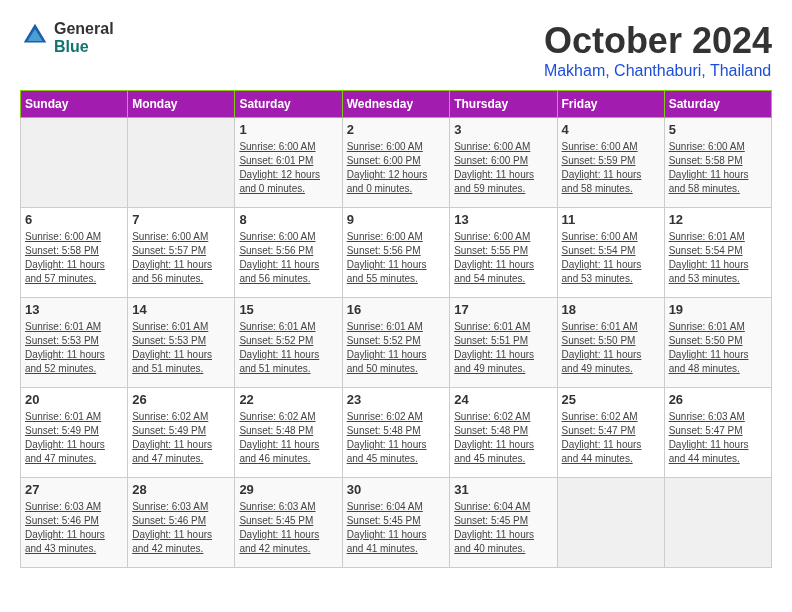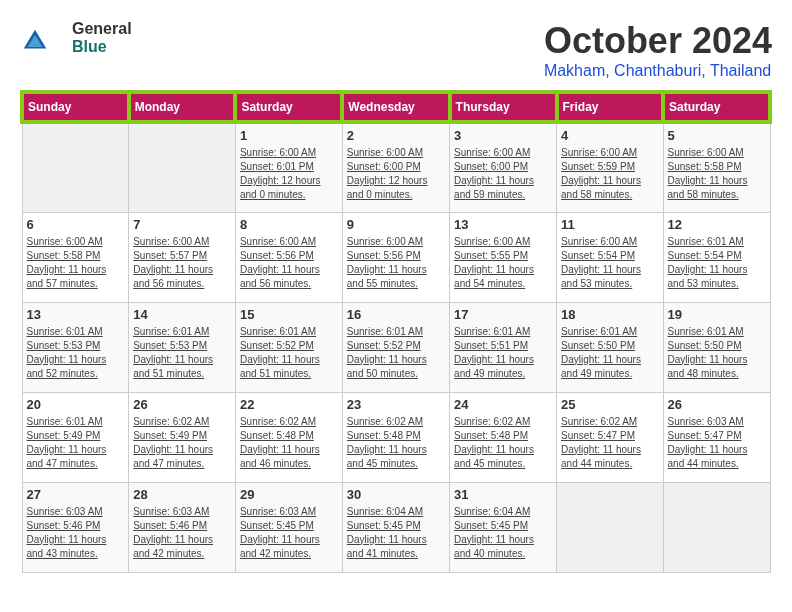--- a/index.html
+++ b/index.html
@@ -11,22 +11,22 @@
       padding: 20px;
     }
     .header {
       display: flex;
       justify-content: space-between;
       align-items: flex-start;
       margin-bottom: 10px;
     }
     .logo {
       display: flex;
-      align-items: flex-end;
-      gap: 22px;
+      align-items: flex-start;
+      gap: 4px;
     }
     .logo-icon {
       width: 30px;
       height: 30px;
     }
     .title-block {
       text-align: left;
     }
     .month-title {
       font-size: 36px;
@@ -36,26 +36,26 @@
     .location-title {
       font-size: 16px;
       color: #1d4ed8;
     }
     table {
       width: 100%;
       border-collapse: collapse;
       font-size: 11px;
     }
     thead tr th {
-      background-color: #be185d;
+      background-color: #a21caf;
       color: #fff;
       padding: 6px 4px;
       text-align: left;
       font-size: 12px;
-      border: 4px solid #84cc16;
+      border: 1px solid #84cc16;
     }
     tbody tr td {
       border: 1px solid #ccc;
       vertical-align: top;
       padding: 4px;
       height: 90px;
       width: 108px;
       background: #fff;
     }
     tbody tr:nth-child(odd) td {

